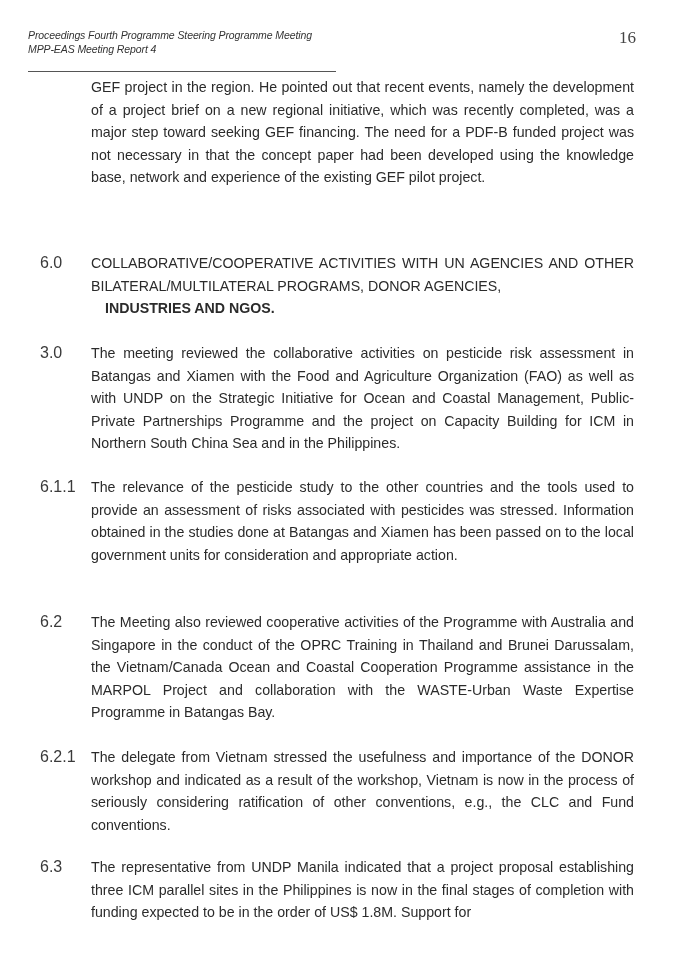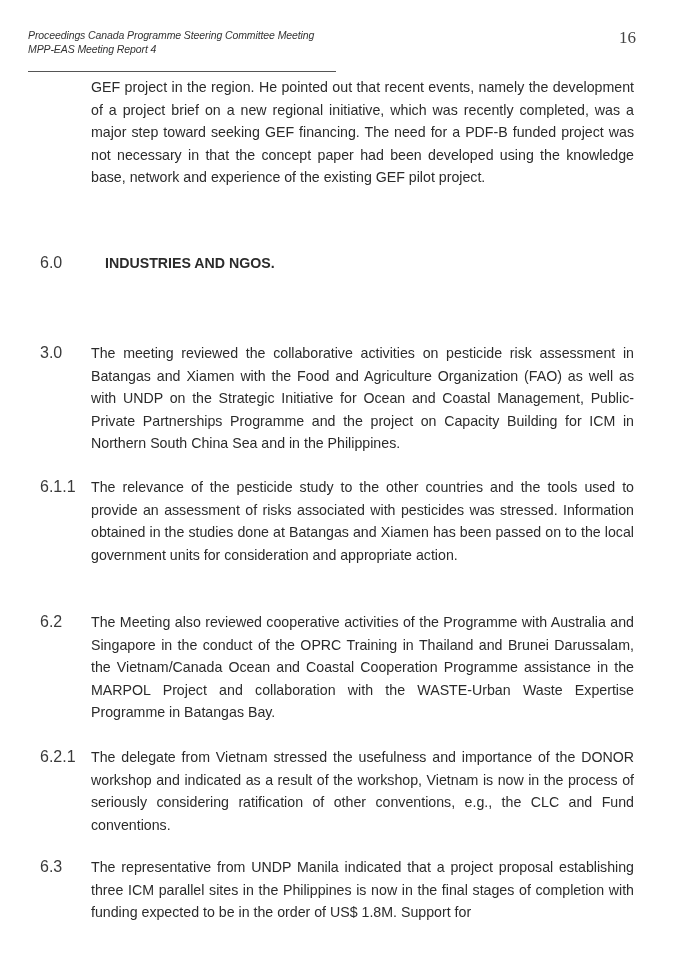--- a/index.html
+++ b/index.html
@@ -12,30 +12,31 @@
   .rule { position: absolute; left: 28px; top: 71px; width: 308px; height: 1px; background: #555; }
   .para { position: absolute; left: 91px; width: 543px; font-size: 14.2px; line-height: 22.6px; text-align: justify; color: #2b2b2b; }
   .num { position: absolute; left: 40px; font-size: 16px; line-height: 22.6px; color: #3a3a3a; }
   .heading { font-size: 14.2px; line-height: 22.6px; text-align: justify; text-align-last: left; }
   .heading-last { font-weight: bold; margin-left: 14px; }
 </style>
 </head>
 <body>
 
 <div class="header">
-  <div>Proceedings Canada Programme Steering Committee Meeting</div>
+  <div>Proceedings Fourth Programme Steering Programme Meeting</div>
   <div>MPP-EAS Meeting Report 4</div>
 </div>
 <div class="page-num">16</div>
 <div class="rule"></div>
 
 <div class="para" style="top:76px;">GEF project in the region.  He pointed out that recent events, namely the development of a project brief on a new regional initiative, which was recently completed, was a major step toward seeking GEF financing.  The need for a PDF-B funded project was not necessary in that the concept paper had been developed using the knowledge base, network and experience of the existing GEF pilot project.</div>
 
 <div class="num" style="top:252px;">6.0</div>
 <div class="para" style="top:252px;">
+  <div class="heading">COLLABORATIVE/COOPERATIVE ACTIVITIES WITH UN AGENCIES AND OTHER BILATERAL/MULTILATERAL PROGRAMS, DONOR AGENCIES,</div>
   <div class="heading heading-last">INDUSTRIES AND NGOS.</div>
 </div>
 
 <div class="num" style="top:342px;">3.0</div>
 <div class="para" style="top:342px;">The meeting reviewed the collaborative activities on pesticide risk assessment in Batangas and Xiamen with the Food and Agriculture Organization (FAO) as well as with UNDP on the Strategic Initiative for Ocean and Coastal Management, Public-Private Partnerships Programme and the project on Capacity Building for ICM in Northern South China Sea and in the Philippines.</div>
 
 <div class="num" style="top:476px;">6.1.1</div>
 <div class="para" style="top:476px;">The relevance of the pesticide study to the other countries and the tools used to provide an assessment of risks associated with pesticides was stressed.  Information obtained in the studies done at Batangas and Xiamen has been passed on to the local government units for consideration and appropriate action.</div>
 
 <div class="num" style="top:611px;">6.2</div>

